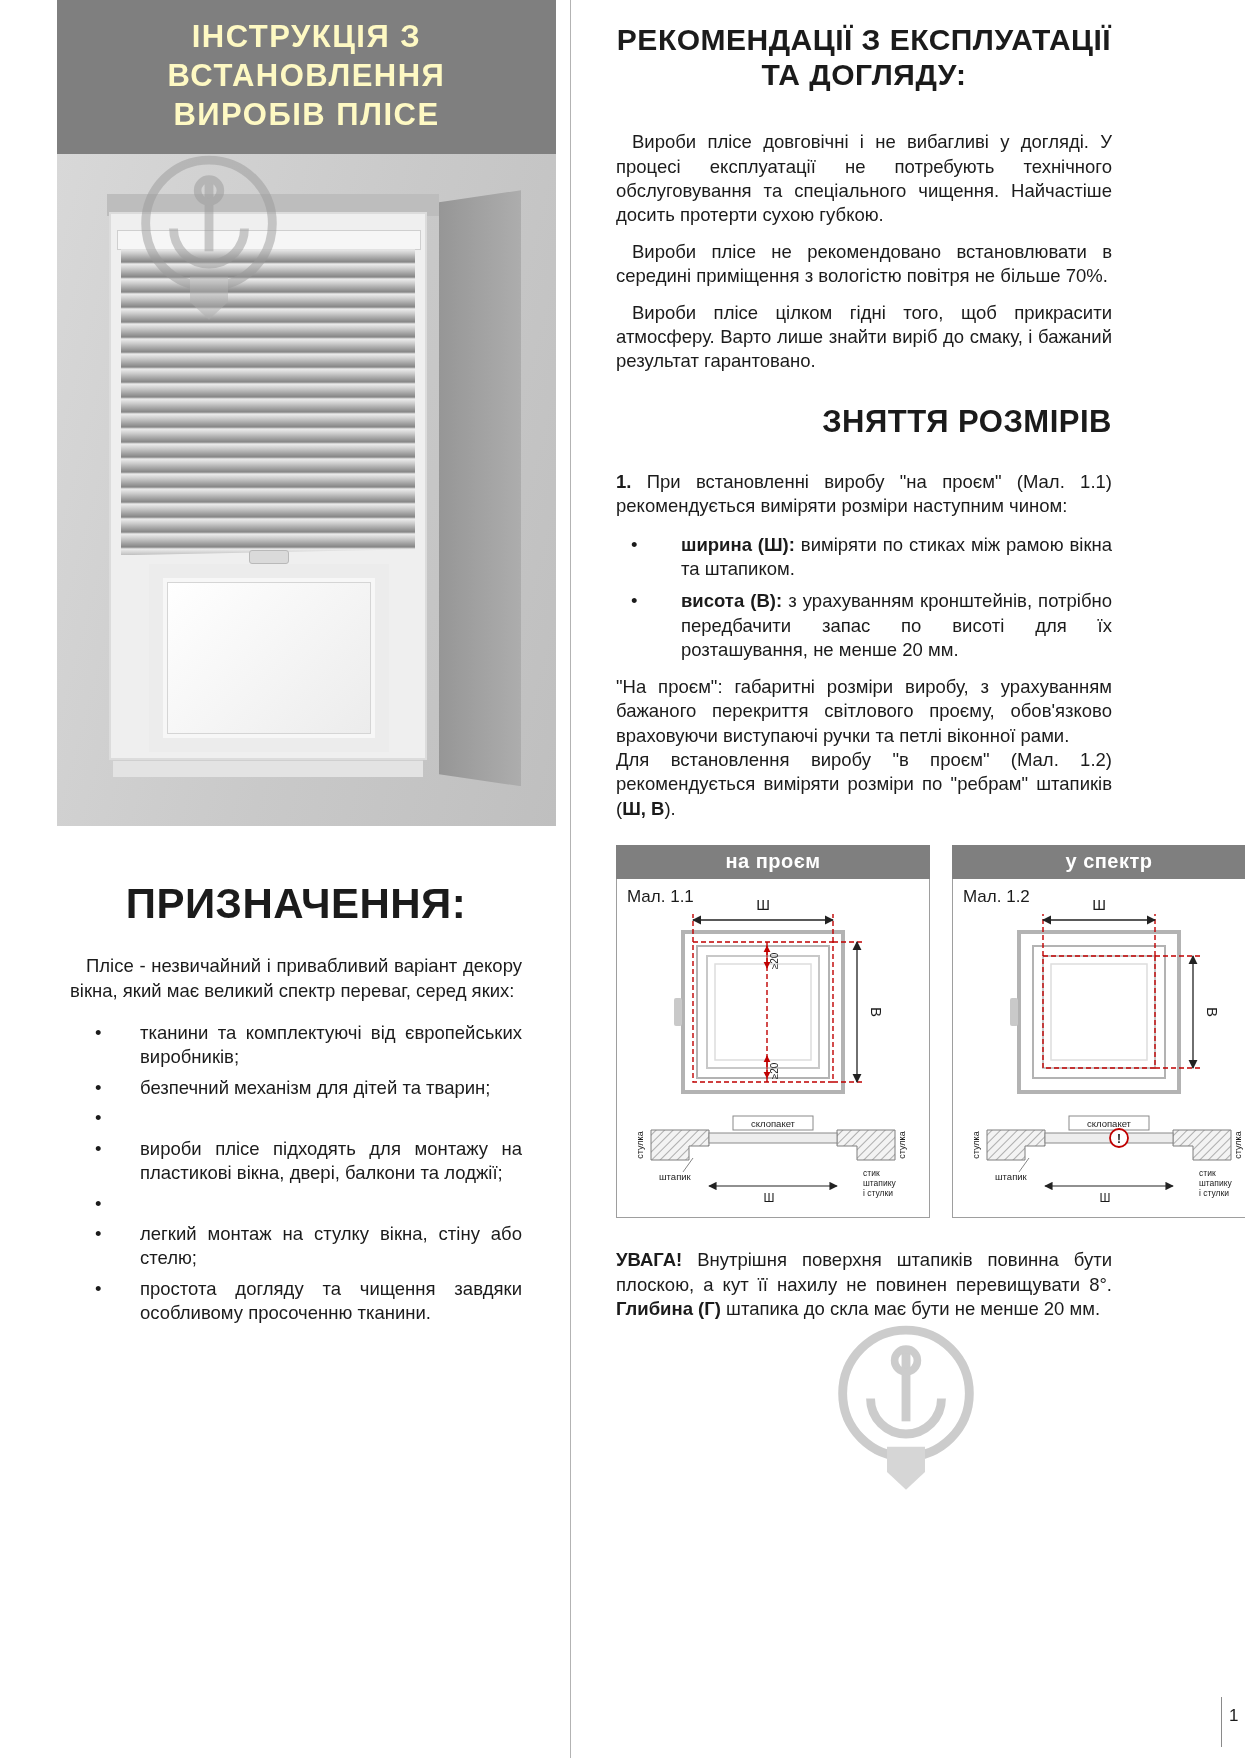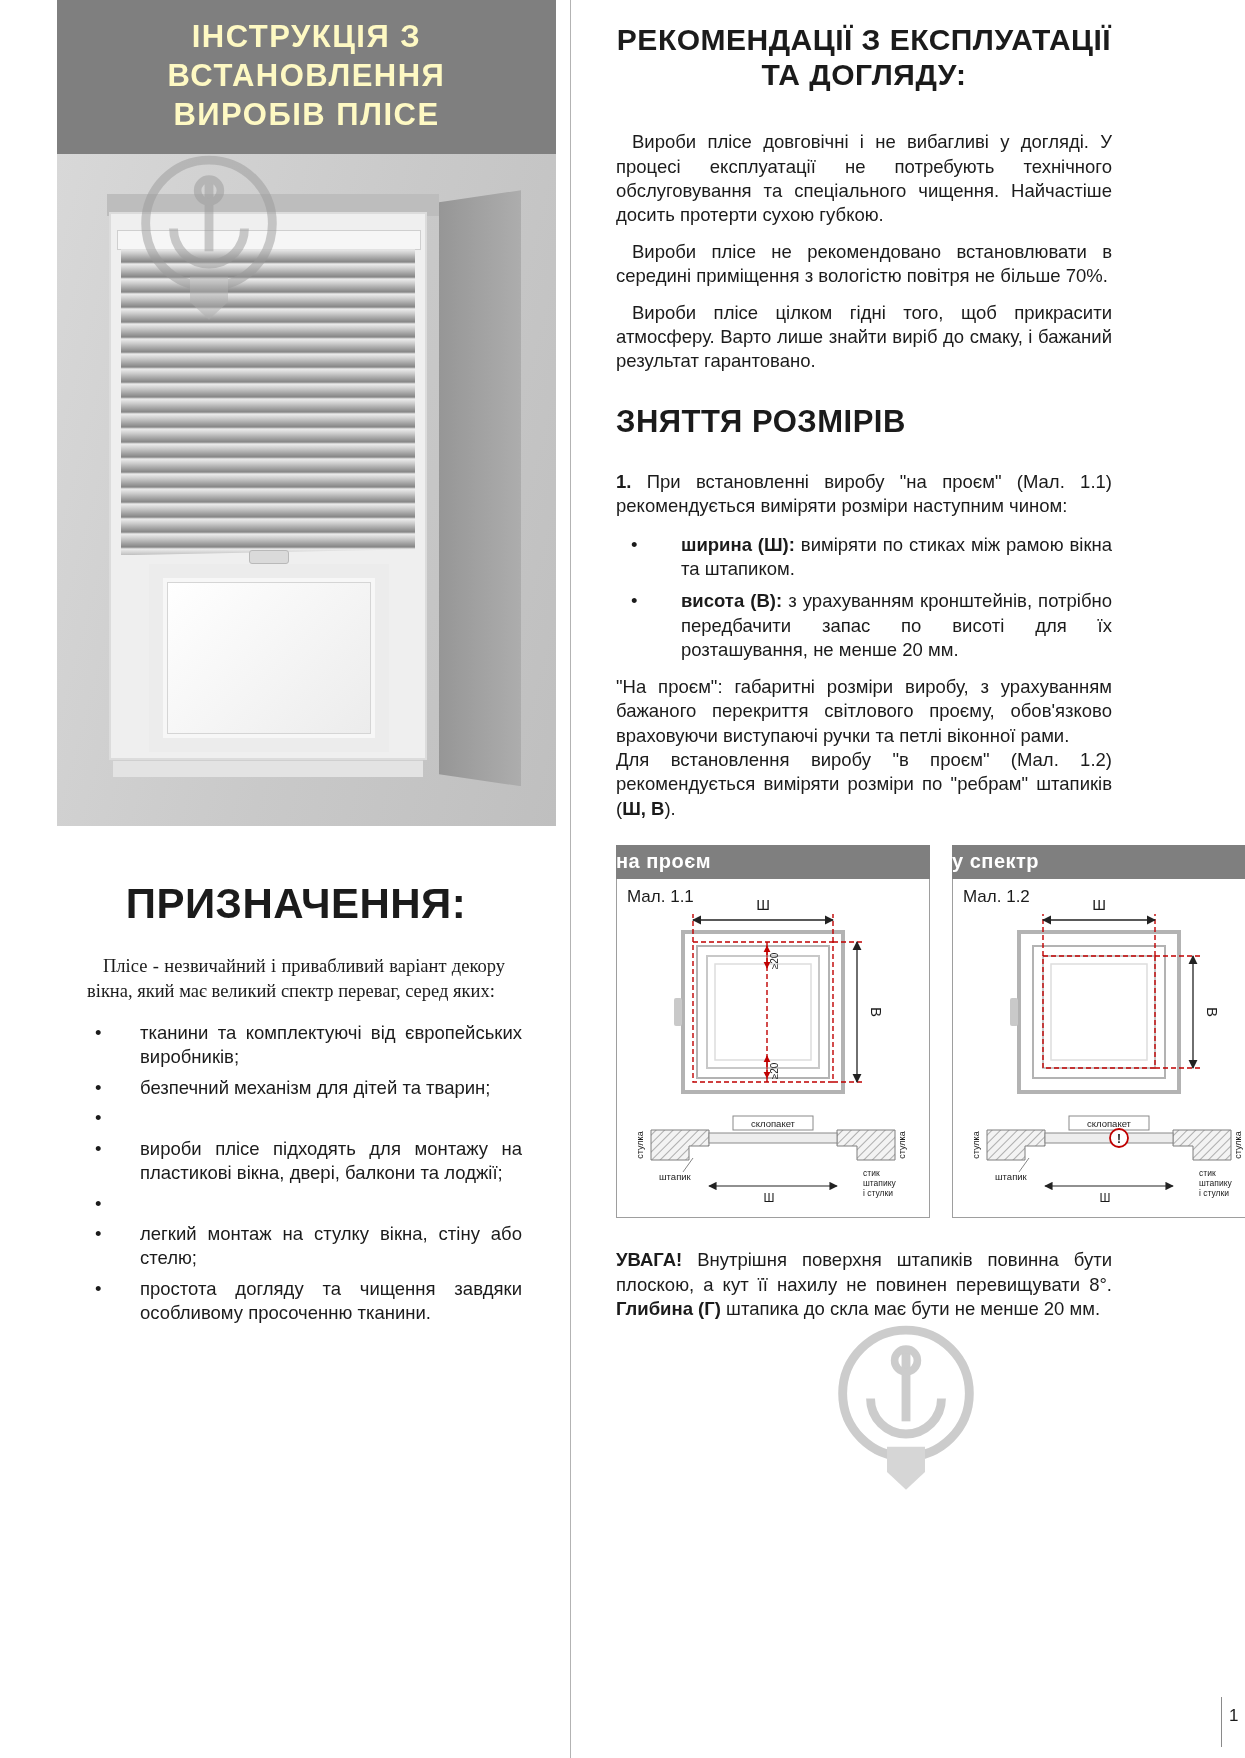--- a/index.html
+++ b/index.html
@@ -41,47 +41,47 @@
     clip-path:polygon(0 2%,100% 0,100% 100%,0 98%); }
   .watermark { position:absolute; opacity:.5; pointer-events:none; }
   .wm-photo { left:76px; top:-4px; width:152px; z-index:5; }
   .wm-page  { left:830px; top:1320px; width:152px; z-index:0; }
 
   .lc-content { margin:0 13px 0 13px; width:452px; }
   .purpose-heading { text-align:center; font-weight:bold; font-size:42px;
     letter-spacing:.5px; margin:54px 0 26px; }
   .body-text { font-size:18.5px; line-height:1.32; text-align:justify; }
   .indent { text-indent:16px; }
-  .lc-intro { margin:0 17px 18px;font-family:Liberation Serif, serif; }
+  .lc-intro { margin:0 0 18px; }
   .b-row { display:flex; margin-bottom:6px; }
   .b-row .b-dot { margin-left:25px; width:45px; flex:none; }
   .b-row .b-txt { flex:1; text-align:justify; }
 
   
   .rc-text { width:496px; }
   .rc-title { width:496px; text-align:center; font-weight:bold; font-size:30px;
     line-height:1.17; letter-spacing:.5px; margin:0 0 38px; }
   .p { margin:0 0 12px; }
   .p-last { margin:0 0 30px; }
-  .rc-h2 { width:496px; text-align:left; font-weight:bold; font-size:31px;
+  .rc-h2 { width:496px; text-align:right; font-weight:bold; font-size:31px;
     letter-spacing:.5px; margin:0 0 30px; }
   .step { margin:0 0 14px; }
   .rb-row { display:flex; width:496px; margin-bottom:8px; }
   .rb-row .b-dot { margin-left:15px; width:50px; flex:none; }
   .rb-row .b-txt { flex:1; text-align:justify; }
   .mb12 { margin-bottom:12px; }
   .nomargin { margin:0; }
   .mb24 { margin-bottom:24px; }
   b, .bold { font-weight:bold; }
 
   
   .figs { display:flex; gap:22px; width:650px; margin:0 0 30px; }
   .fig-panel { width:314px; }
   .fig-header { background:#7f7f7f; color:#fff; font-weight:bold; font-size:20px;
-    letter-spacing:.5px; padding:5px 0 6px; }
+    letter-spacing:.5px; text-align:center; padding:5px 0 6px; }
   .fig-body { border:1px solid #9e9e9e; border-top:none; position:relative; height:338px; }
   .fig-caption { position:absolute; top:8px; left:10px; font-size:17px; z-index:2; }
   .figsvg { position:absolute; left:0; top:0; width:100%; height:100%; }
   .figsvg text { font-family:"Liberation Sans",sans-serif; fill:#1b1b1b; }
 
   .attention { width:496px; }
 
   
   .pageno-line { position:absolute; left:1221px; top:1697px; width:1px; height:50px; background:#8a8a8a; }
   .pageno { position:absolute; left:1229px; top:1706px; font-size:17px; }

